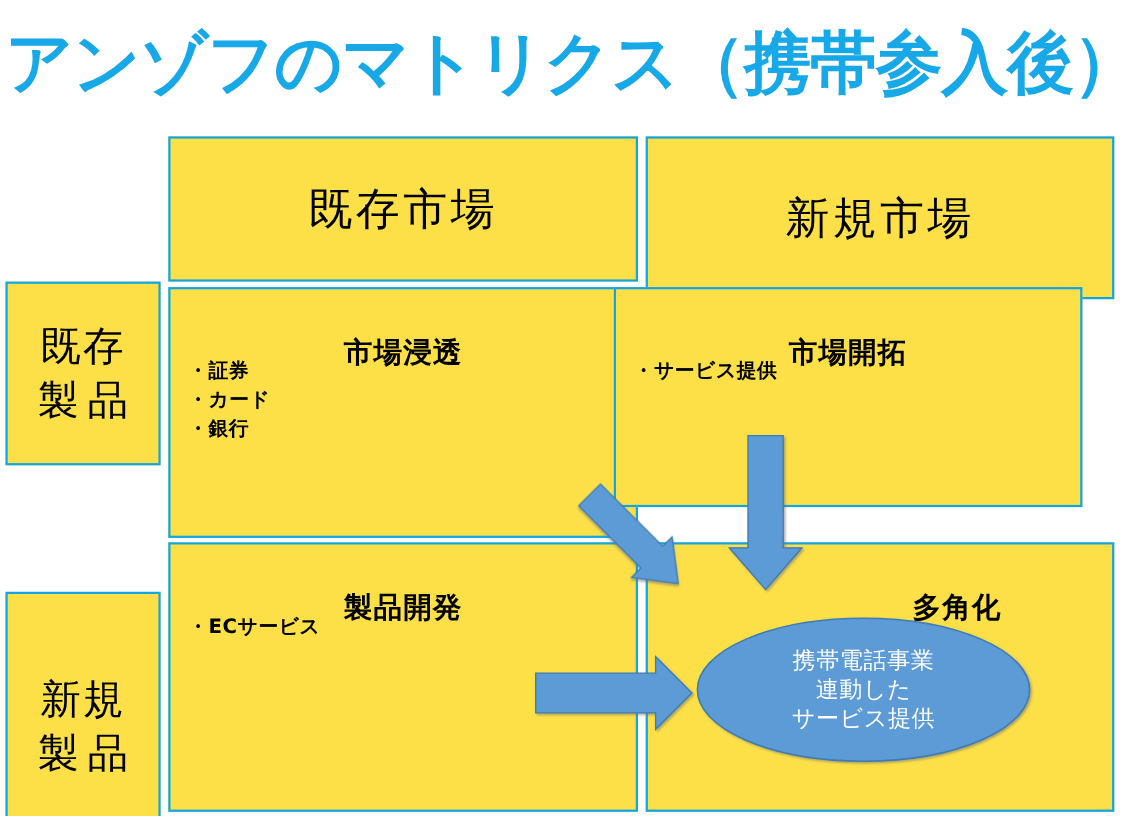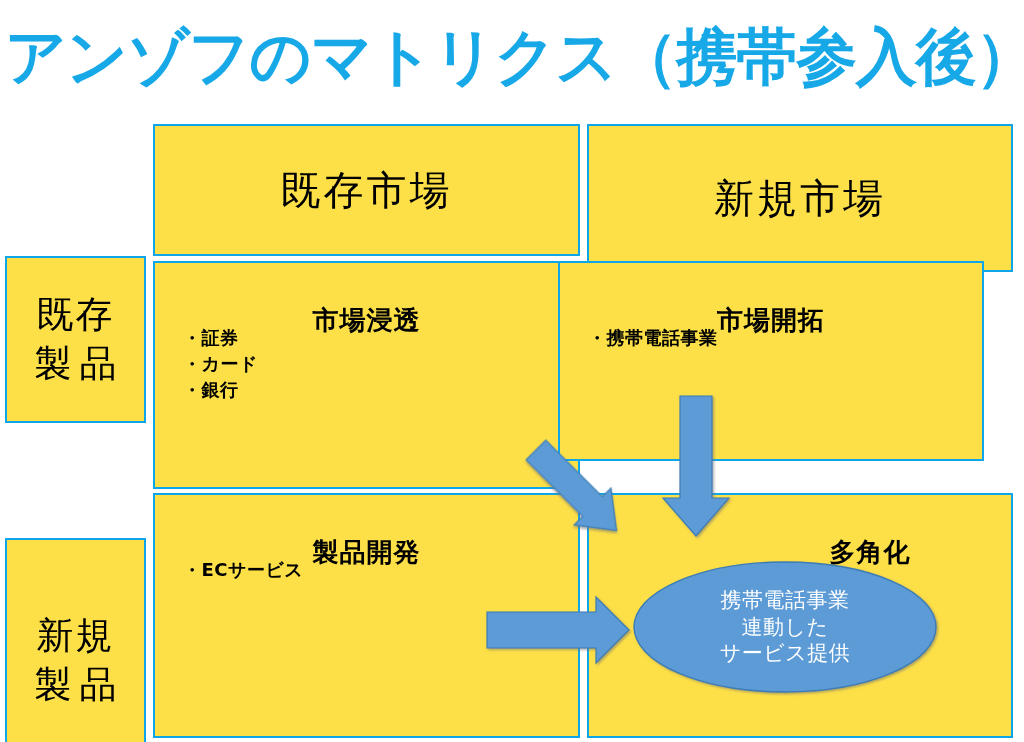--- a/index.html
+++ b/index.html
@@ -102,21 +102,20 @@
   .bullets {
     position: absolute;
     top: 62px;
     left: 16px;
     font-family: "DejaVu Sans", "Liberation Sans", sans-serif;
     font-weight: bold;
     font-size: 18px;
     color: #000000;
     line-height: 1.45;
     letter-spacing: 0.5px;
-    margin-left: 12px;
   }
   .bullets div { white-space: nowrap; }
 
   
   #shapes {
     position: absolute;
     left: 0;
     top: 0;
     width: 1024px;
     height: 742px;
@@ -185,21 +184,21 @@
         <div>・カード</div>
         <div>・銀行</div>
       </div>
     </div>
   </div>
 
   <div class="cell" style="left:558px; top:261px; width:426px; height:200px;">
     <div class="cell-inner">
       <div class="quad-title">市場開拓</div>
       <div class="bullets">
-        <div>・携帯電話事業</div>
+        <div>・サービス提供</div>
       </div>
     </div>
   </div>
 
   <div class="cell" style="left:153px; top:493px; width:427px; height:245px;text-decoration:underline;">
     <div class="cell-inner">
       <div class="quad-title">製品開発</div>
       <div class="bullets">
         <div>・ECサービス</div>
       </div>

